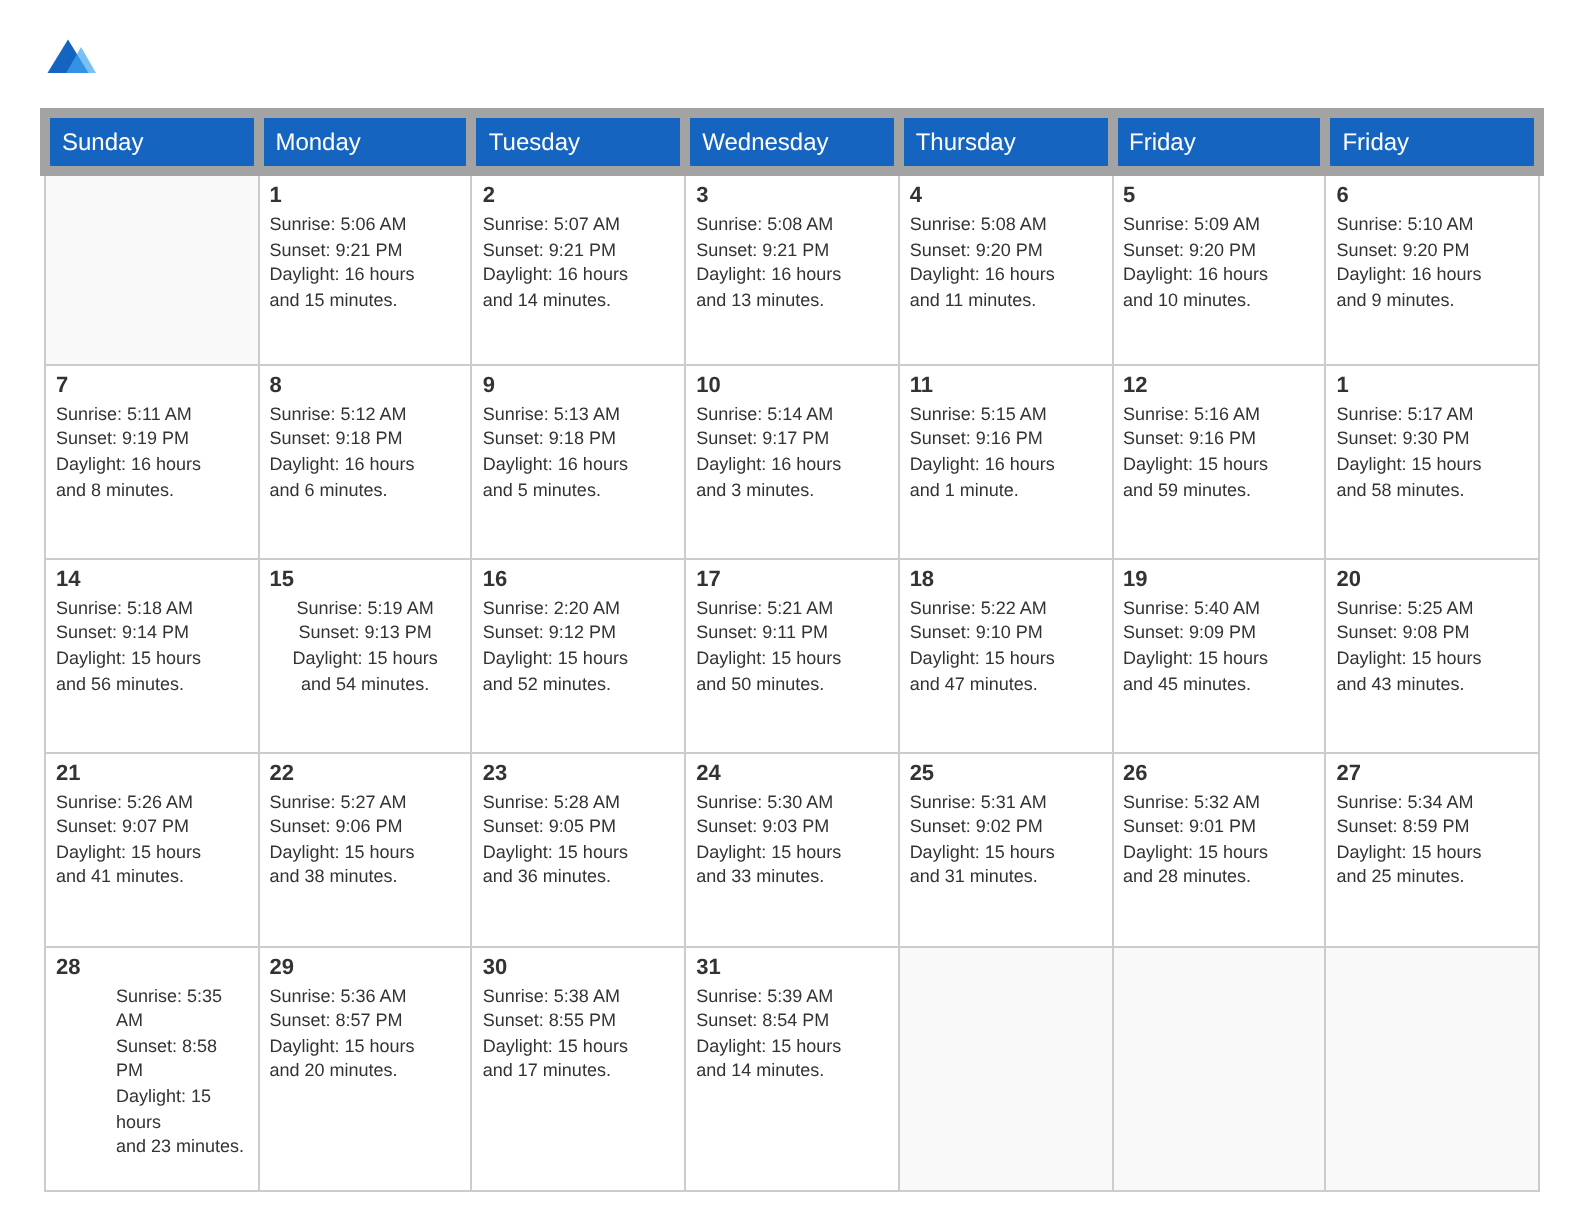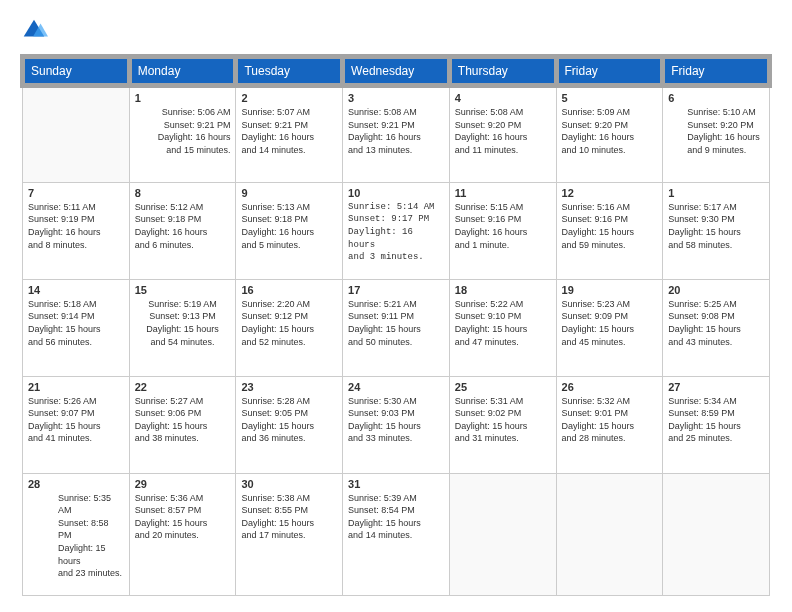--- a/index.html
+++ b/index.html
@@ -115,21 +115,21 @@
           <th>Thursday</th>
           <th>Friday</th>
           <th>Friday</th>
         </tr>
     </thead>
     <tbody id="calendar-body">
     <tr>
           <td class="empty-cell"></td>
           <td>
             <span class="day-number">1</span>
-            <div class="day-info" style="white-space: pre-line; text-align: right;">Sunrise: 5:06 AM
+            <div class="day-info" style="white-space: pre-line;">Sunrise: 5:06 AM
 Sunset: 9:21 PM
 Daylight: 16 hours
 and 15 minutes.</div>
           </td>
           <td>
             <span class="day-number">2</span>
             <div class="day-info" style="white-space: pre-line;">Sunrise: 5:07 AM
 Sunset: 9:21 PM
 Daylight: 16 hours
 and 14 minutes.</div>
@@ -150,21 +150,21 @@
           </td>
           <td>
             <span class="day-number">5</span>
             <div class="day-info" style="white-space: pre-line;">Sunrise: 5:09 AM
 Sunset: 9:20 PM
 Daylight: 16 hours
 and 10 minutes.</div>
           </td>
           <td>
             <span class="day-number">6</span>
-            <div class="day-info" style="white-space: pre-line; margin-left: 19px;">Sunrise: 5:10 AM
+            <div class="day-info" style="white-space: pre-line;">Sunrise: 5:10 AM
 Sunset: 9:20 PM
 Daylight: 16 hours
 and 9 minutes.</div>
           </td>
         </tr>
         <tr>
           <td>
             <span class="day-number">7</span>
             <div class="day-info" style="white-space: pre-line;">Sunrise: 5:11 AM
 Sunset: 9:19 PM
@@ -180,21 +180,21 @@
           </td>
           <td>
             <span class="day-number">9</span>
             <div class="day-info" style="white-space: pre-line;">Sunrise: 5:13 AM
 Sunset: 9:18 PM
 Daylight: 16 hours
 and 5 minutes.</div>
           </td>
           <td>
             <span class="day-number">10</span>
-            <div class="day-info" style="white-space: pre-line; font-family: Liberation Mono, monospace;">Sunrise: 5:14 AM
+            <div class="day-info" style="white-space: pre-line;">Sunrise: 5:14 AM
 Sunset: 9:17 PM
 Daylight: 16 hours
 and 3 minutes.</div>
           </td>
           <td>
             <span class="day-number">11</span>
             <div class="day-info" style="white-space: pre-line;">Sunrise: 5:15 AM
 Sunset: 9:16 PM
 Daylight: 16 hours
 and 1 minute.</div>
@@ -245,21 +245,21 @@
           </td>
           <td>
             <span class="day-number">18</span>
             <div class="day-info" style="white-space: pre-line;">Sunrise: 5:22 AM
 Sunset: 9:10 PM
 Daylight: 15 hours
 and 47 minutes.</div>
           </td>
           <td>
             <span class="day-number">19</span>
-            <div class="day-info" style="white-space: pre-line;">Sunrise: 5:23 AM
+            <div class="day-info" style="white-space: pre-line;">Sunrise: 5:40 AM
 Sunset: 9:09 PM
 Daylight: 15 hours
 and 45 minutes.</div>
           </td>
           <td>
             <span class="day-number">20</span>
             <div class="day-info" style="white-space: pre-line;">Sunrise: 5:25 AM
 Sunset: 9:08 PM
 Daylight: 15 hours
 and 43 minutes.</div>

